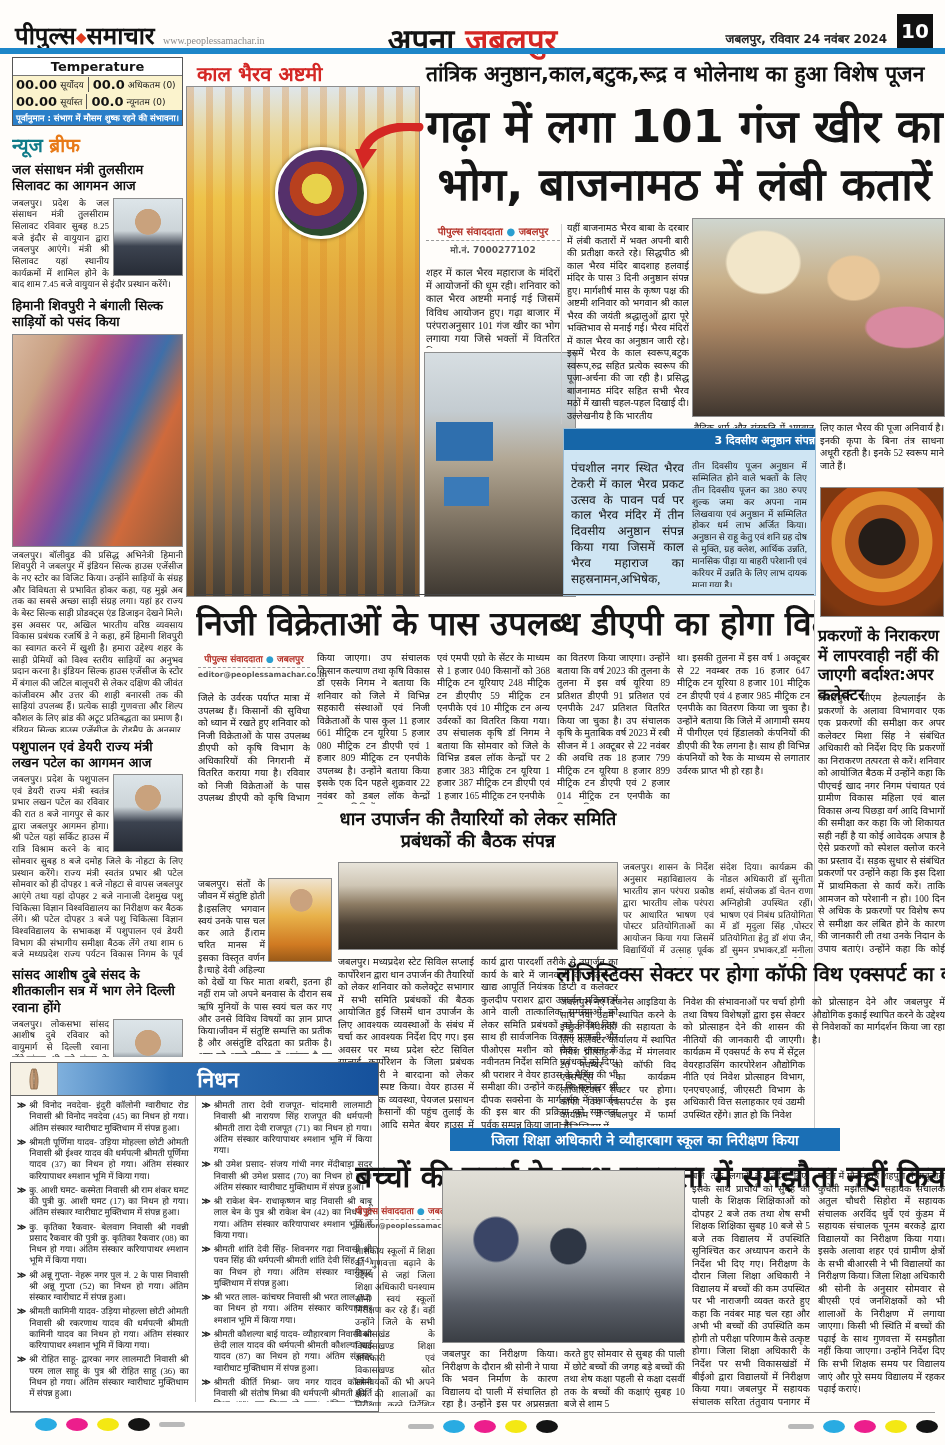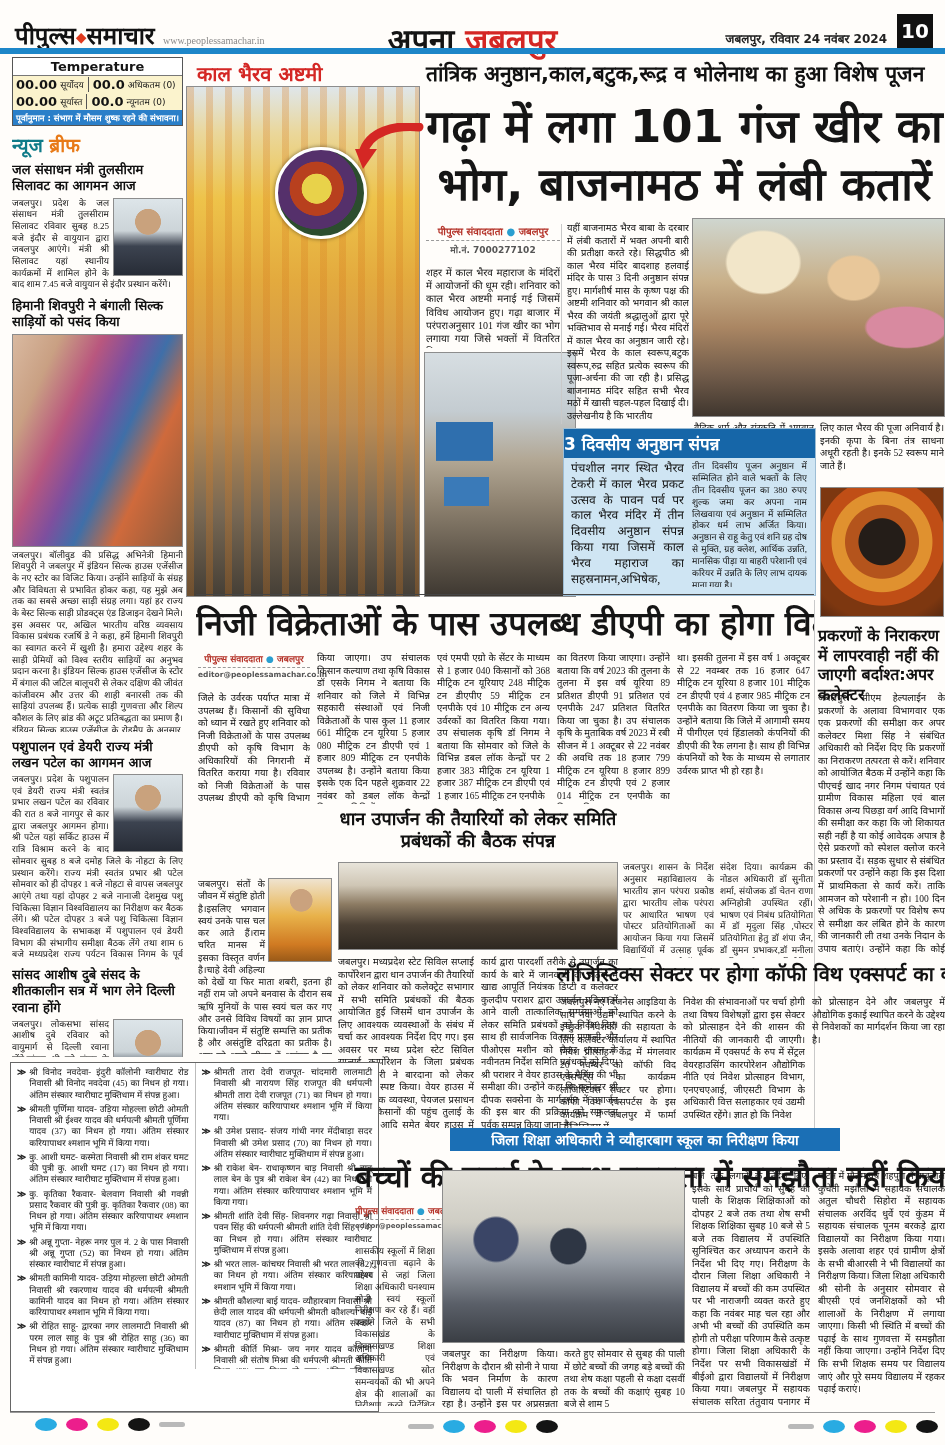--- a/index.html
+++ b/index.html
@@ -65,21 +65,21 @@
   .bphoto.wide{width:100%;height:213px;margin:1px 0 3px 0;background:linear-gradient(115deg,#d9b9a0 0%,#c9a083 18%,#b9577e 34%,#7e4f9e 47%,#3f6fa8 59%,#cf6a3c 74%,#8a5a3c 100%);}
   .brief:nth-of-type(2) .brief-body{max-height:182px;}
   .brief:nth-of-type(3) .brief-body{max-height:186px;}
   
   .byline{color:#b5342a;font-weight:bold;font-size:10px;font-family:"DejaVu Sans",sans-serif;
           border-bottom:1px dashed #9a9a9a;padding-bottom:2px;text-align:center;}
   .byline .dot{color:#2a9fd0;}
   .byline-sub{color:#555;font-size:9px;text-align:center;padding-top:2px;font-family:"DejaVu Sans",sans-serif;font-weight:bold;}
   
   .rbox{background:#cfe5f3;border:1px solid #9dbdd4;}
-  .rbox-head{background:#1666a8;color:#fff;font-family:"DejaVu Sans",sans-serif;font-weight:bold;font-size:17px;text-align:left;padding:3px 0;}
+  .rbox-head{background:#1666a8;color:#fff;font-family:"DejaVu Sans",sans-serif;font-weight:bold;font-size:11px;text-align:right;padding:3px 0;}
   
   .obox{border:1px solid #666;background:#fff;}
   .ohead{height:32px;background:#dfe9f4;display:flex;align-items:stretch;border-bottom:1px solid #666;}
   .ohands{width:46px;background:#f6f1e4;border-right:1px solid #999;display:flex;align-items:center;justify-content:center;}
   .obar{flex:1;background:linear-gradient(90deg,#7fb0dd 0%,#2f6fb2 35%,#15519c 100%);color:#fff;
         font-family:"DejaVu Sans",sans-serif;font-weight:900;font-size:21px;display:flex;align-items:center;justify-content:center;}
   .ocols{display:flex;}
   .ocol{width:50%;padding:4px 6px;box-sizing:border-box;height:306px;overflow:hidden;}
   .ocol+.ocol{border-left:1px solid #bbb;}
   .obit-item{font-size:8.8px;line-height:1.28;text-align:justify;margin-bottom:3px;display:flex;}
@@ -242,20 +242,29 @@
 
   <div class="body-col" style="left:623px;top:862px;width:91px;height:96px;font-size:9px;">जबलपुर। शासन के निर्देश अनुसार महाविद्यालय के भारतीय ज्ञान परंपरा प्रकोष्ठ द्वारा भारतीय लोक परंपरा पर आधारित भाषण एवं पोस्टर प्रतियोगिताओं का आयोजन किया गया जिसमें विद्यार्थियों में उत्साह पूर्वक भाग लिया।आचार्य डॉ ए एल महोबिया ने विद्यार्थियों को भारतीय संस्कृति तथा परंपराओं को आत्मसात करने का</div>
   <div class="body-col" style="left:720px;top:862px;width:93px;height:96px;font-size:9px;">संदेश दिया। कार्यक्रम की नोडल अधिकारी डॉ सुनीता शर्मा, संयोजक डॉ चेतन राणा अग्निहोत्री उपस्थित रहीं। भाषण एवं निबंध प्रतियोगिता में डॉ मृदुला सिंह ,पोस्टर प्रतियोगिता हेतु डॉ शंपा जैन, डॉ सुमन प्रभाकर,डॉ मनीला भाटिया ,लोकनृत्य प्रतियोगिता में डॉ वर्षा अगलावे , डॉ प्रतीक्षा गौर ,डॉ मोना मरकाम एवं प्रश्न मंच प्रतियोगिता में डॉ आर के श्रीवास्तव एवं डॉ अंकिता बोहरे का सहयोग रहा।</div>
 
   <div class="abs h-sec nowrap" style="left:557px;top:962px;width:388px;font-size:20px;text-align:center;overflow:hidden;">लॉजिस्टिक्स सेक्टर पर होगा कॉफी विथ एक्सपर्ट का कार्यक्रम</div>
   <div class="body-col" style="left:560px;top:996px;width:116px;height:130px;">जबलपुर। नए बिजनेस आइडिया के साथ नया उद्यम स्थापित करने के इच्छुक निवेशकों की सहायता के लिए कलेक्टर कार्यालय में स्थापित निवेश प्रोत्साहन केंद्र में मंगलवार 26 नवम्बर को कॉफी विद एक्सपर्ट्स का कार्यक्रम लॉजिस्टिक्स सेक्टर पर होगा। कॉफी विथ एक्सपर्टस के इस कार्यक्रम में जबलपुर में फार्मा लॉजिस्टिक्स में</div>
   <div class="body-col" style="left:683px;top:996px;width:122px;height:130px;">निवेश की संभावनाओं पर चर्चा होगी तथा विषय विशेषज्ञों द्वारा इस सेक्टर को प्रोत्साहन देने की शासन की नीतियों की जानकारी दी जाएगी। कार्यक्रम में एक्सपर्ट के रुप में सेंट्रल वेयरहाउसिंग कारपोरेशन औद्योगिक नीति एवं निवेश प्रोत्साहन विभाग, एनएचएआई, जीएसटी विभाग के अधिकारी वित्त सलाहकार एवं उद्यमी उपस्थित रहेंगे। ज्ञात हो कि निवेश</div>
   <div class="body-col" style="left:812px;top:996px;width:133px;height:130px;">को प्रोत्साहन देने और जबलपुर में औद्योगिक इकाई स्थापित करने के उद्देश्य से निवेशकों का मार्गदर्शन किया जा रहा है।</div>
 
   <div class="abs obox" style="left:10px;top:1062px;width:367px;height:348px;">
+    <div class="ohead">
+      <div class="ohands">
+        <svg width="22" height="24" viewBox="0 0 22 24">
+          <path d="M9 2 C7 8, 6 14, 8 22 L11 22 C10 14, 10 8, 11 2 Z" fill="#caa27e" stroke="#8a6a4a" stroke-width="0.8"></path>
+          <path d="M13 2 C15 8, 16 14, 14 22 L11 22 C12 14, 12 8, 11 2 Z" fill="#b98f6a" stroke="#8a6a4a" stroke-width="0.8"></path>
+        </svg>
+      </div>
+      <div class="obar">निधन</div>
+    </div>
     <div class="ocols">
       <div class="ocol">
 
           <div class="obit-item">
             <span class="obit-arrow">≫</span>
             <span>श्री विनोद नवदेवा- इंदुरी कॉलोनी ग्वारीघाट रोड निवासी श्री विनोद नवदेवा (45) का निधन हो गया। अंतिम संस्कार ग्वारीघाट मुक्तिधाम में संपन्न हुआ।</span>
           </div>
 
           <div class="obit-item">
             <span class="obit-arrow">≫</span>

